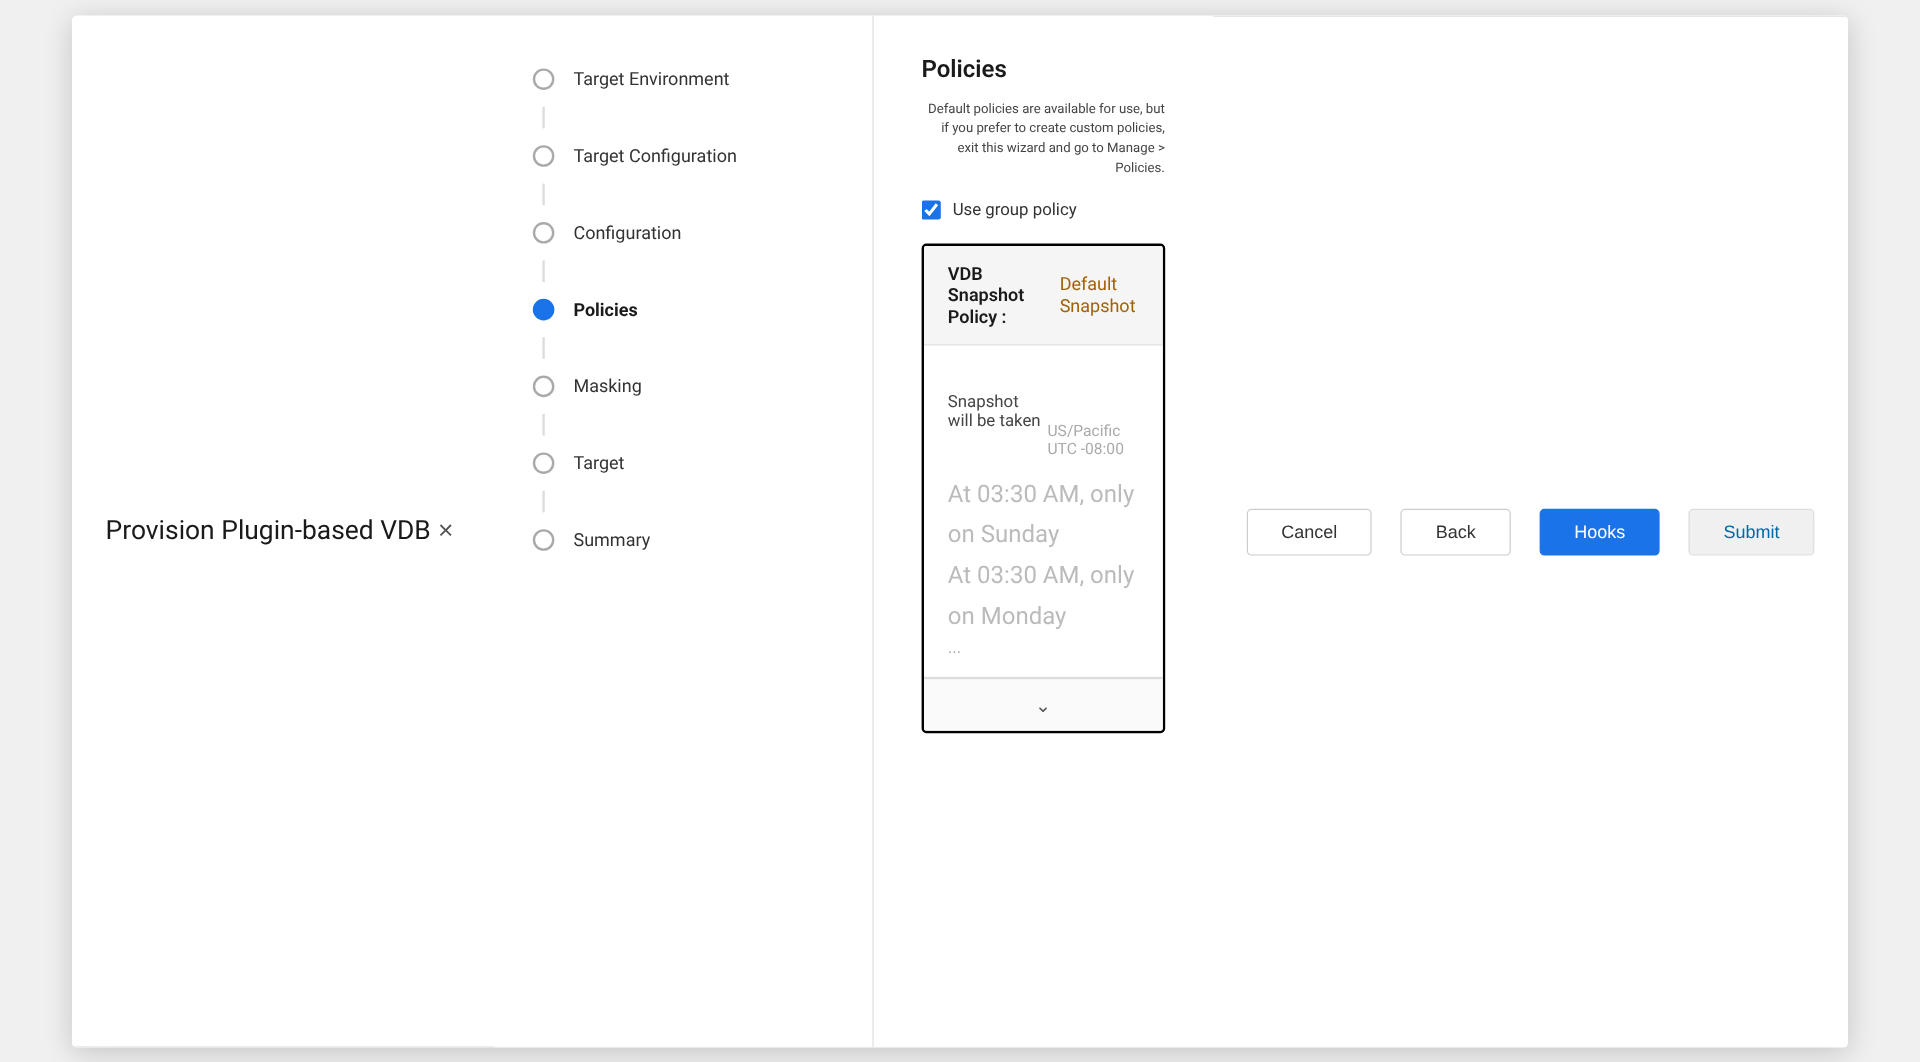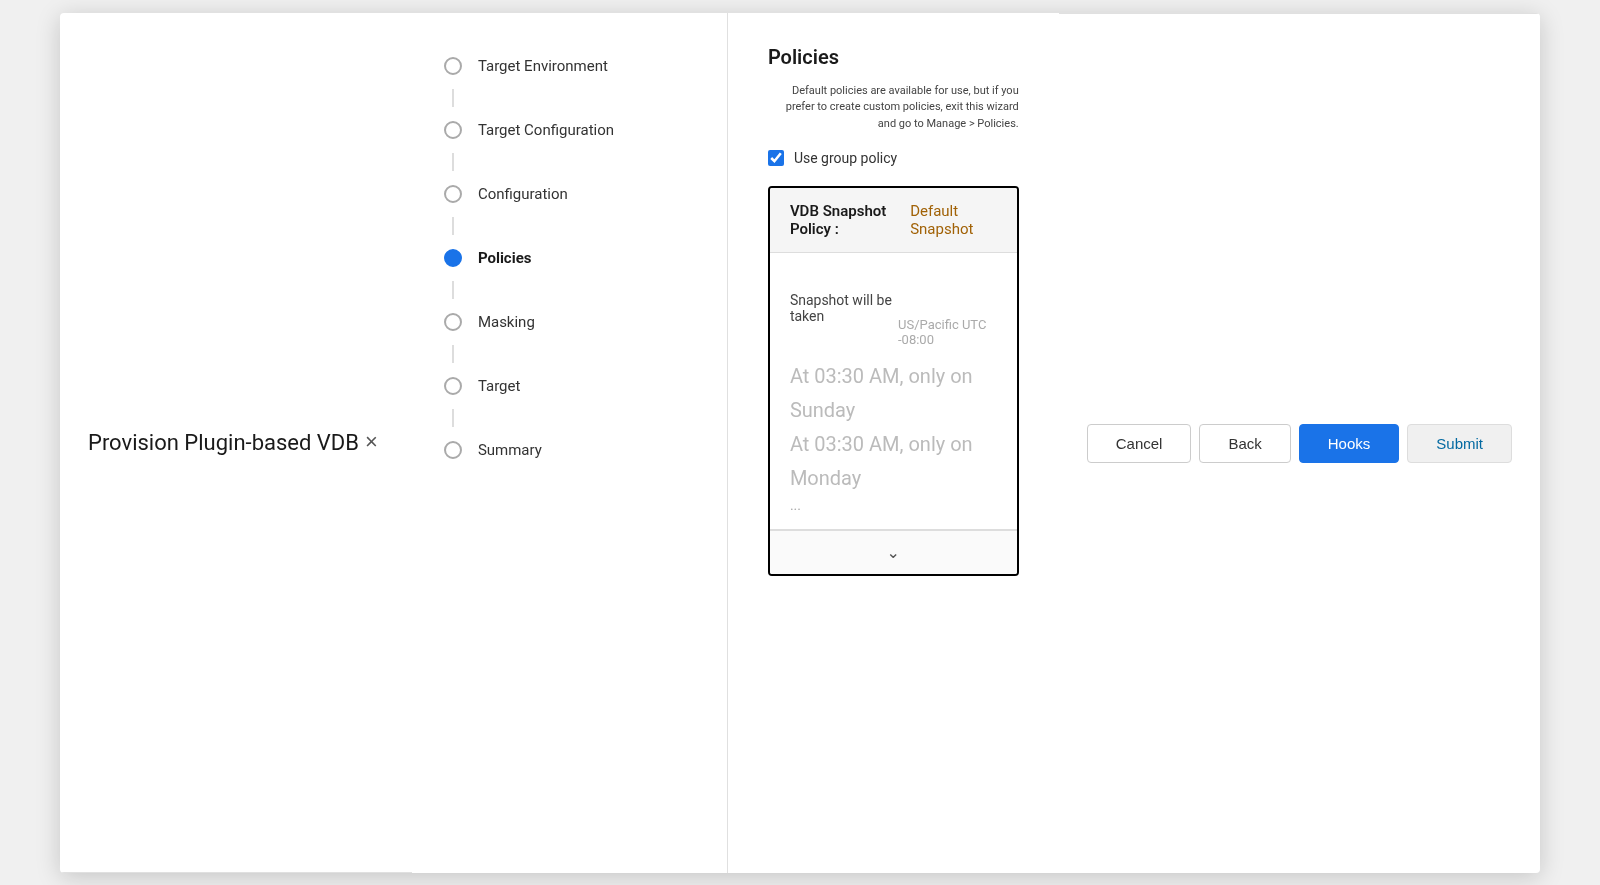--- a/index.html
+++ b/index.html
@@ -190,21 +190,21 @@
       cursor: pointer;
     }
     .chevron-icon {
       font-size: 16px;
       color: #555;
     }
     .dialog-footer {
       display: flex;
       justify-content: flex-end;
       align-items: center;
-      gap: 8px;
+      gap: 24px;
       padding: 16px 28px;
       border-top: 1px solid #e0e0e0;
       flex-shrink: 0;
     }
     .btn {
       padding: 10px 28px;
       border-radius: 4px;
       font-size: 15px;
       cursor: pointer;
       border: 1px solid transparent;

